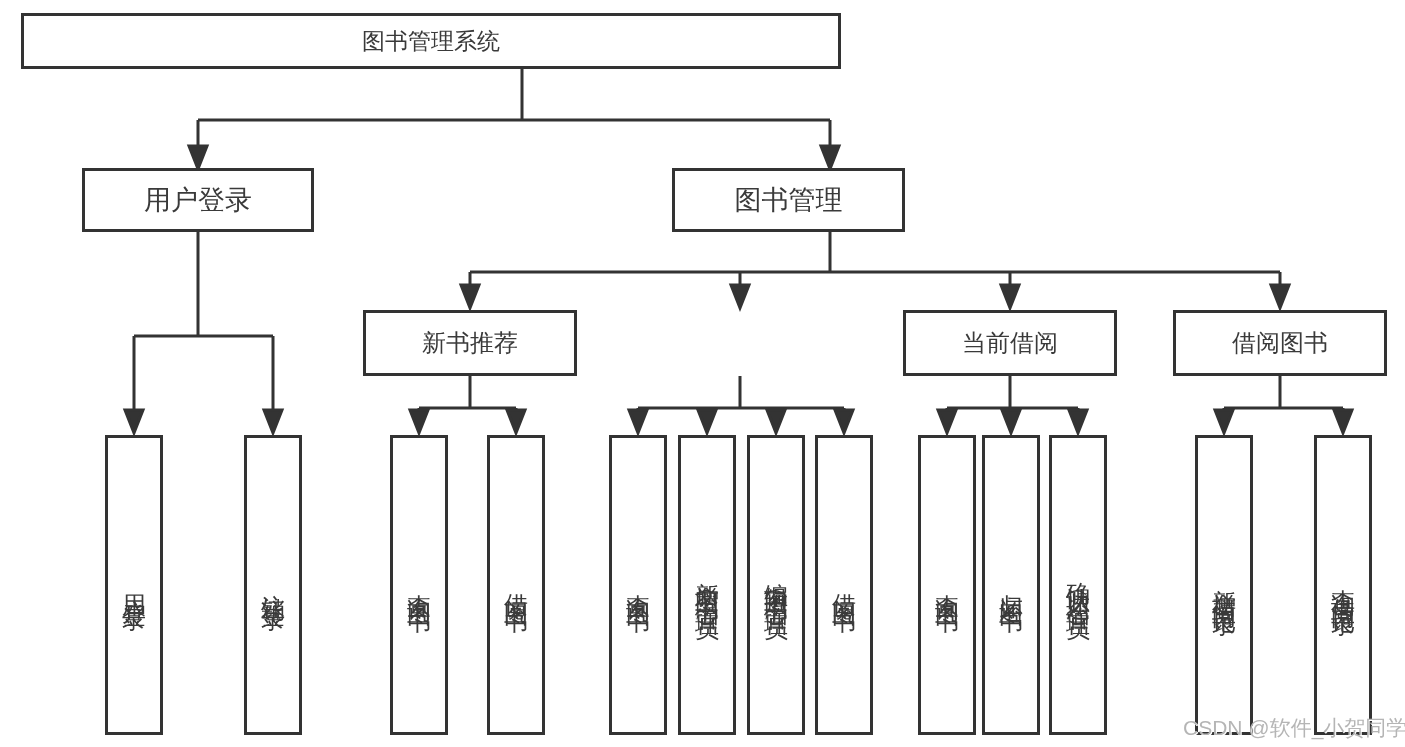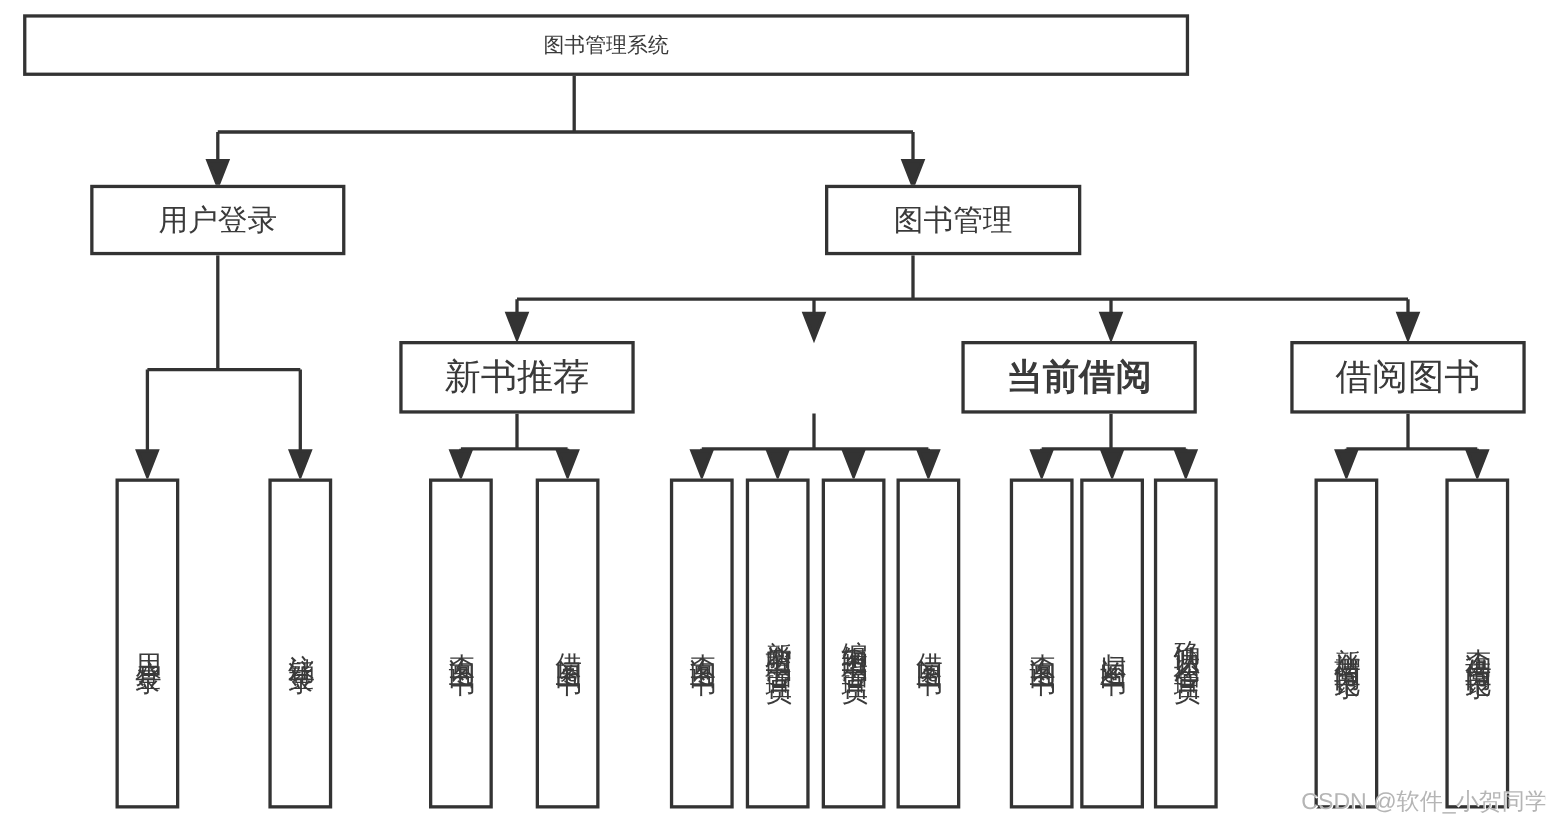--- a/index.html
+++ b/index.html
@@ -26,30 +26,30 @@
     position: absolute;
     box-sizing: border-box;
     border: 3px solid #333333;
     background: #ffffff;
     display: flex;
     align-items: center;
     justify-content: center;
     color: #3a3a3a;
   }
   .node-root {
-    left: 21px; top: 13px; width: 1060px; height: 56px;
-    font-size: 19px;
+    left: 21px; top: 13px; width: 820px; height: 56px;
+    font-size: 23px;
   }
   .node-l2 { height: 64px; font-size: 27px; }
   .node-l2.user-login { left: 82px;  top: 168px; width: 232px; }
-  .node-l2.book-mgmt  { left: 750px; top: 168px; width: 233px; }
-  .node-l3 { top: 310px; height: 66px; width: 214px; font-size: 33px; }
+  .node-l2.book-mgmt  { left: 672px; top: 168px; width: 233px; }
+  .node-l3 { top: 310px; height: 66px; width: 214px; font-size: 24px; }
   .node-l3.pos-a { left: 363px; }
   .node-l3.pos-b { left: 633px; }
-  .node-l3.pos-c { left: 874px; font-weight: bold; }
+  .node-l3.pos-c { left: 903px; }
   .node-l3.pos-d { left: 1173px; }
   .node-leaf {
     top: 435px; width: 58px; height: 300px;
   }
   .node-leaf span {
     writing-mode: vertical-rl;
     text-orientation: mixed;
     font-size: 24px;
     letter-spacing: 5px;
     color: #3a3a3a;

